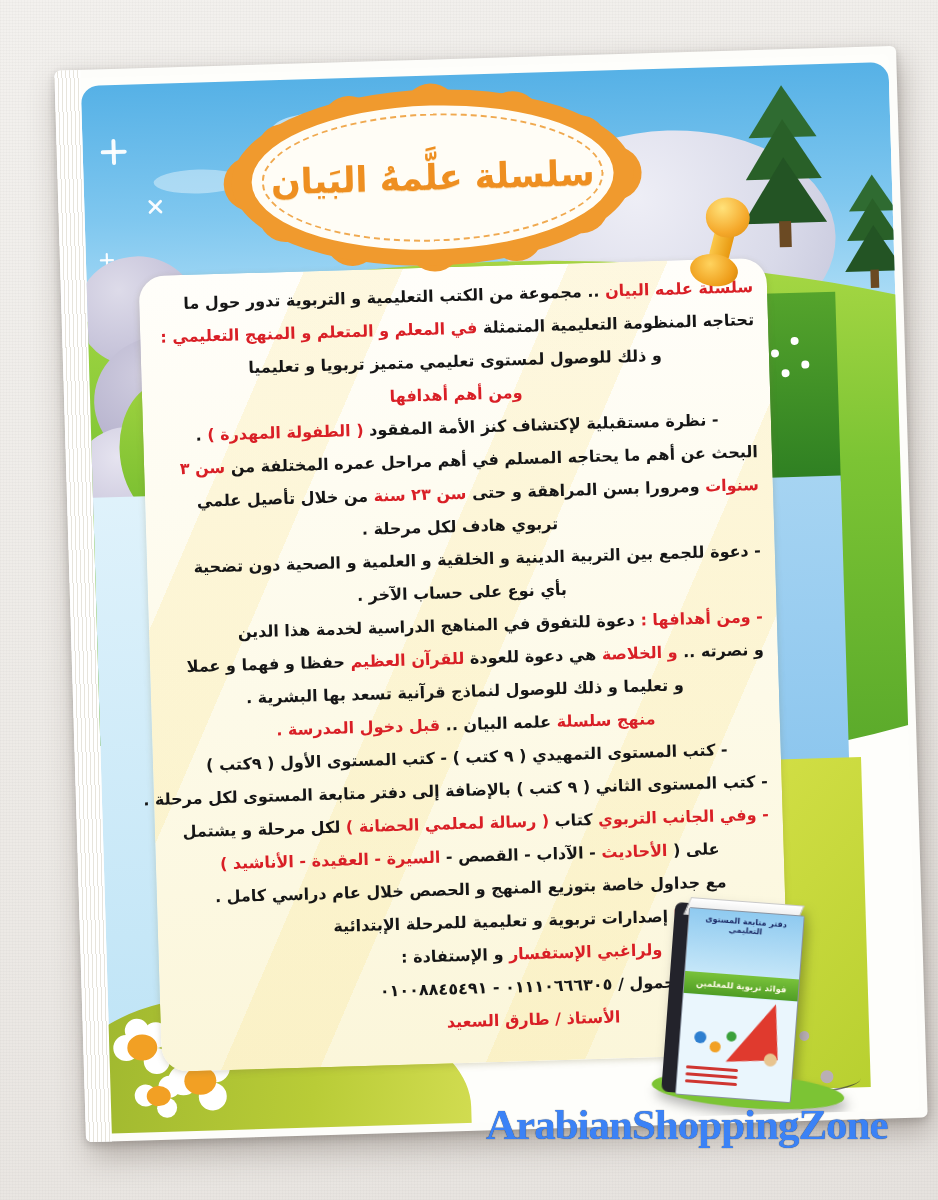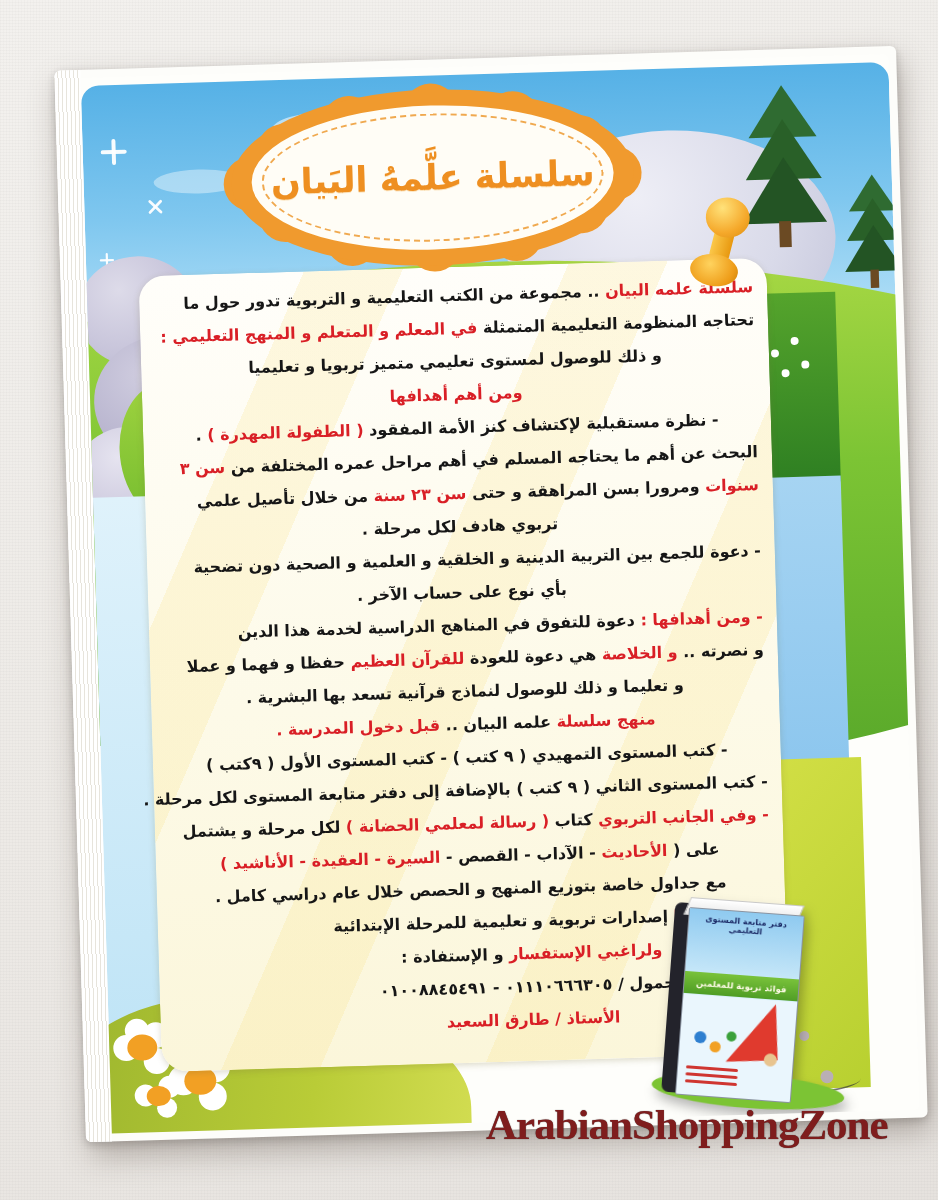--- a/index.html
+++ b/index.html
@@ -126,21 +126,21 @@
        display:flex;align-items:center;justify-content:center;color:#fffbe8;font-size:8.5px;font-weight:bold;}
   .mb-slide{position:absolute;right:18px;bottom:38px;width:0;height:0;
        border-left:52px solid transparent;border-bottom:56px solid #e03a2e;transform:rotate(-6deg);}
   .kid{position:absolute;border-radius:50%;}
   .mb-list{position:absolute;left:8px;bottom:8px;width:52px;}
   .mb-list div{height:3px;margin:4px 0;background:#cf3530;border-radius:2px;}
   .mb-ground{position:absolute;left:-10px;bottom:-6px;width:140%;height:34px;border-radius:50%;background:#7cc434;}
 
   
   .watermark{position:absolute;left:486px;top:1100px;z-index:20;
-       font-family:"Liberation Serif",serif;font-weight:bold;font-size:43px;color:#7f1d1d;
+       font-family:"Liberation Serif",serif;font-weight:bold;font-size:43px;color:#3b82f6;
        letter-spacing:-1px;text-shadow:0 0 1px rgba(0,0,0,.7);}
 </style>
 </head>
 <body>
 
 <div class="book">
   <div class="pages-edge"></div>
   <div class="cover">
 
     <div class="sky"></div>

